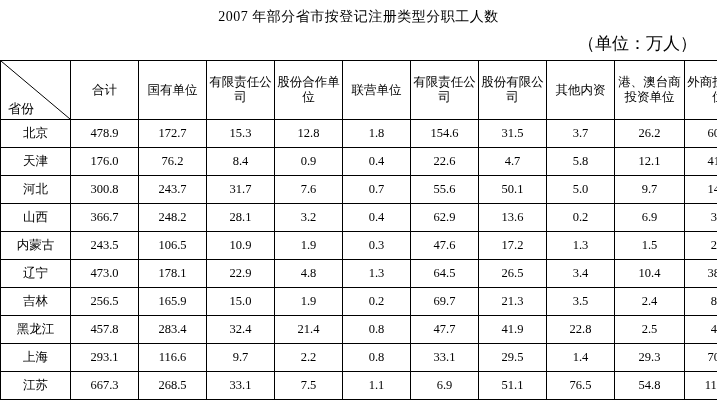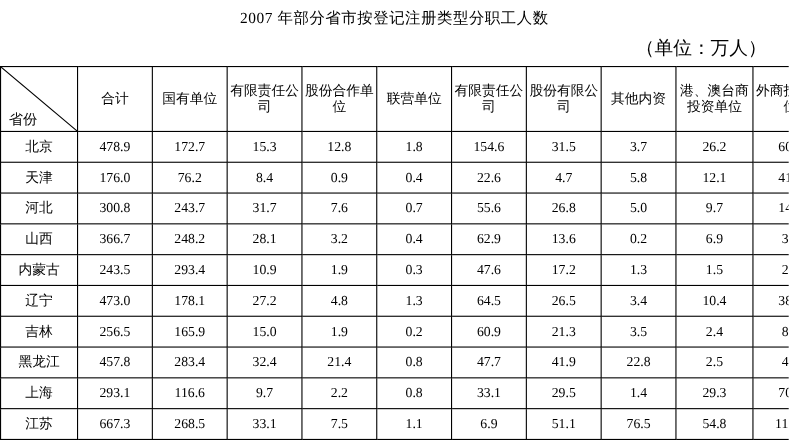--- a/index.html
+++ b/index.html
@@ -159,72 +159,72 @@
         <td>41.2</td>
       </tr>
       <tr>
         <td class="row-label">河北</td>
         <td>300.8</td>
         <td>243.7</td>
         <td>31.7</td>
         <td>7.6</td>
         <td>0.7</td>
         <td>55.6</td>
-        <td>26.8</td>
+        <td>50.1</td>
         <td>5.0</td>
         <td>9.7</td>
         <td>14.8</td>
       </tr>
       <tr>
         <td class="row-label">山西</td>
         <td>366.7</td>
         <td>248.2</td>
         <td>28.1</td>
         <td>3.2</td>
         <td>0.4</td>
         <td>62.9</td>
         <td>13.6</td>
         <td>0.2</td>
         <td>6.9</td>
         <td>3.2</td>
       </tr>
       <tr>
         <td class="row-label">内蒙古</td>
         <td>243.5</td>
-        <td>293.4</td>
+        <td>106.5</td>
         <td>10.9</td>
         <td>1.9</td>
         <td>0.3</td>
         <td>47.6</td>
         <td>17.2</td>
         <td>1.3</td>
         <td>1.5</td>
         <td>2.7</td>
       </tr>
       <tr>
         <td class="row-label">辽宁</td>
         <td>473.0</td>
         <td>178.1</td>
-        <td>27.2</td>
+        <td>22.9</td>
         <td>4.8</td>
         <td>1.3</td>
         <td>64.5</td>
         <td>26.5</td>
         <td>3.4</td>
         <td>10.4</td>
         <td>38.4</td>
       </tr>
       <tr>
         <td class="row-label">吉林</td>
         <td>256.5</td>
         <td>165.9</td>
         <td>15.0</td>
         <td>1.9</td>
         <td>0.2</td>
-        <td>60.9</td>
+        <td>69.7</td>
         <td>21.3</td>
         <td>3.5</td>
         <td>2.4</td>
         <td>8.6</td>
       </tr>
       <tr>
         <td class="row-label">黑龙江</td>
         <td>457.8</td>
         <td>283.4</td>
         <td>32.4</td>

